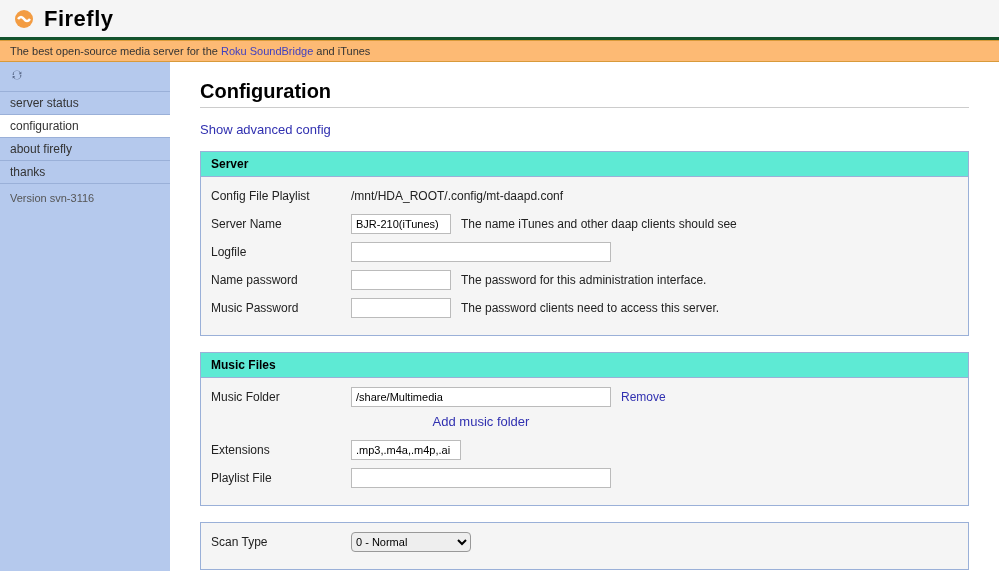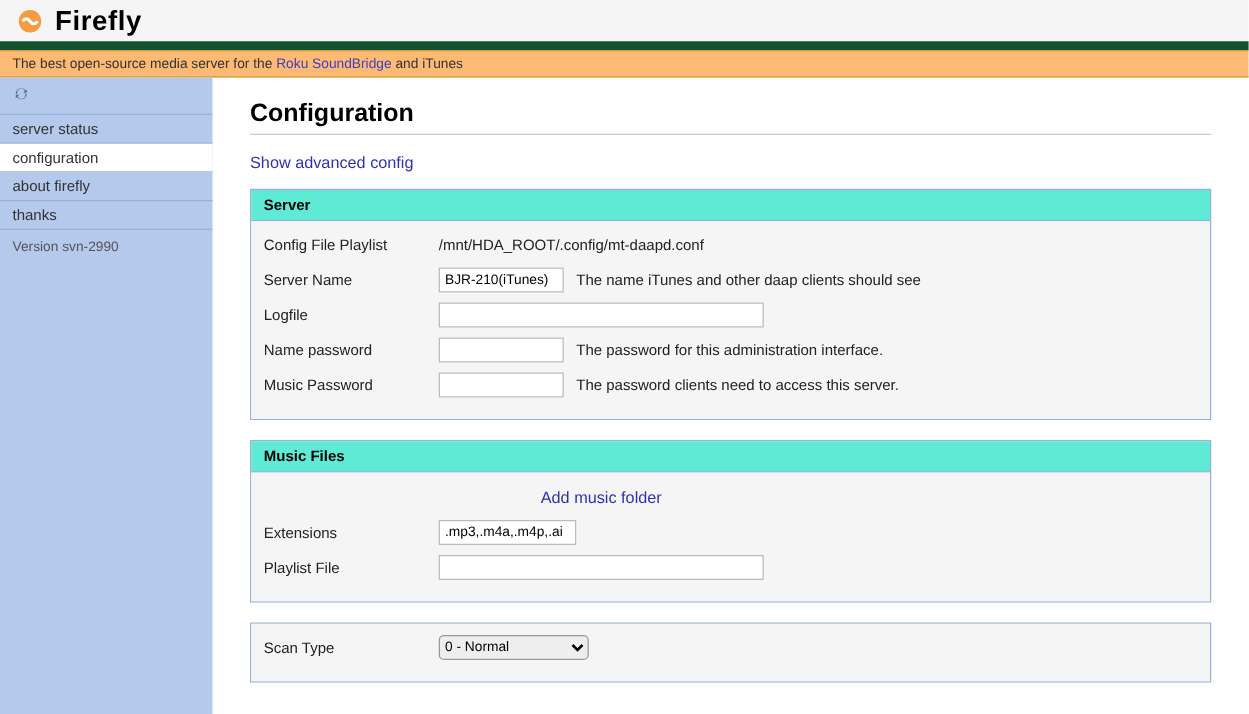--- a/index.html
+++ b/index.html
@@ -1,17 +1,17 @@
 <!DOCTYPE html>
 <html><head>
 <meta charset="utf-8">
 <style>
 * { margin: 0; padding: 0; box-sizing: border-box; }
 body { font-family: Verdana, Arial, sans-serif; font-size: 12px; background: #fff; color: #000; width: 999px; }
-.header { background: #f5f5f5; border-bottom: 7px solid #14532d; padding: 4px 10px; display: flex; align-items: center; height: 40px; text-align: center; }
+.header { background: #f5f5f5; border-bottom: 3px solid #14532d; padding: 4px 10px; display: flex; align-items: center; height: 40px; text-align: center; }
 .logo-icon { width: 28px; height: 24px; margin-right: 6px; }
 .logo-text { font-size: 22px; font-weight: bold; letter-spacing: 0.5px; }
 .tagline { background: #fdba74; border-top: 1px solid #d89a3a; border-bottom: 1px solid #d89a3a; padding: 4px 10px; font-size: 11px; color: #333; }
 .tagline a { color: #4040c0; text-decoration: none; }
 .layout { display: flex; }
 .sidebar { width: 170px; background: #b5c9ed; min-height: 520px; }
 .sidebar-refresh { padding: 6px 10px; border-bottom: 1px solid #9ab0d8; }
 .sidebar-refresh svg { width: 14px; height: 14px; }
 .sidebar-item { padding: 4px 10px; border-bottom: 1px solid #9ab0d8; font-size: 12px; cursor: pointer; color: #333; }
 .sidebar-item.active { background: #fff; }
@@ -56,21 +56,21 @@
   <div class="sidebar">
     <div class="sidebar-refresh">
       <svg viewBox="0 0 16 16">
           <path d="M3 8a5 5 0 0 1 9-3l1-1v3h-3l1.2-1.2A3.5 3.5 0 0 0 4.5 8H3zm10 0a5 5 0 0 1-9 3l-1 1V9h3l-1.2 1.2A3.5 3.5 0 0 0 11.5 8H13z" fill="#5a6a8a"></path>
         </svg>
     </div>
     <div class="sidebar-item">server status</div>
     <div class="sidebar-item active">configuration</div>
     <div class="sidebar-item">about firefly</div>
     <div class="sidebar-item">thanks</div>
-    <div class="sidebar-version">Version svn-2990</div>
+    <div class="sidebar-version">Version svn-3116</div>
   </div>
 
   <div class="main">
     <div class="page-title">Configuration</div>
     <span class="adv-link">Show advanced config</span>
 
     <div class="section">
       <div class="section-header">Server</div>
       <div class="section-body">
         <div class="row">
@@ -95,20 +95,25 @@
           <div class="row-label">Music Password</div>
           <input type="password" class="input-short" value="" style="">
           <span class="row-desc">The password clients need to access this server.</span>
         </div>
       </div>
     </div>
 
     <div class="section">
       <div class="section-header">Music Files</div>
       <div class="section-body">
+        <div class="row">
+          <div class="row-label">Music Folder</div>
+          <input type="text" class="input-wide" value="/share/Multimedia" style="">
+          <span class="remove-link">Remove</span>
+        </div>
         <span class="add-link" style="margin-left:140px; width:260px;">Add music folder</span>
         <div class="row">
           <div class="row-label">Extensions</div>
           <input type="text" class="input-short" style="width: 110px;" value=".mp3,.m4a,.m4p,.ai">
         </div>
         <div class="row">
           <div class="row-label">Playlist File</div>
           <input type="text" class="input-med" value="" style="">
         </div>
       </div>

